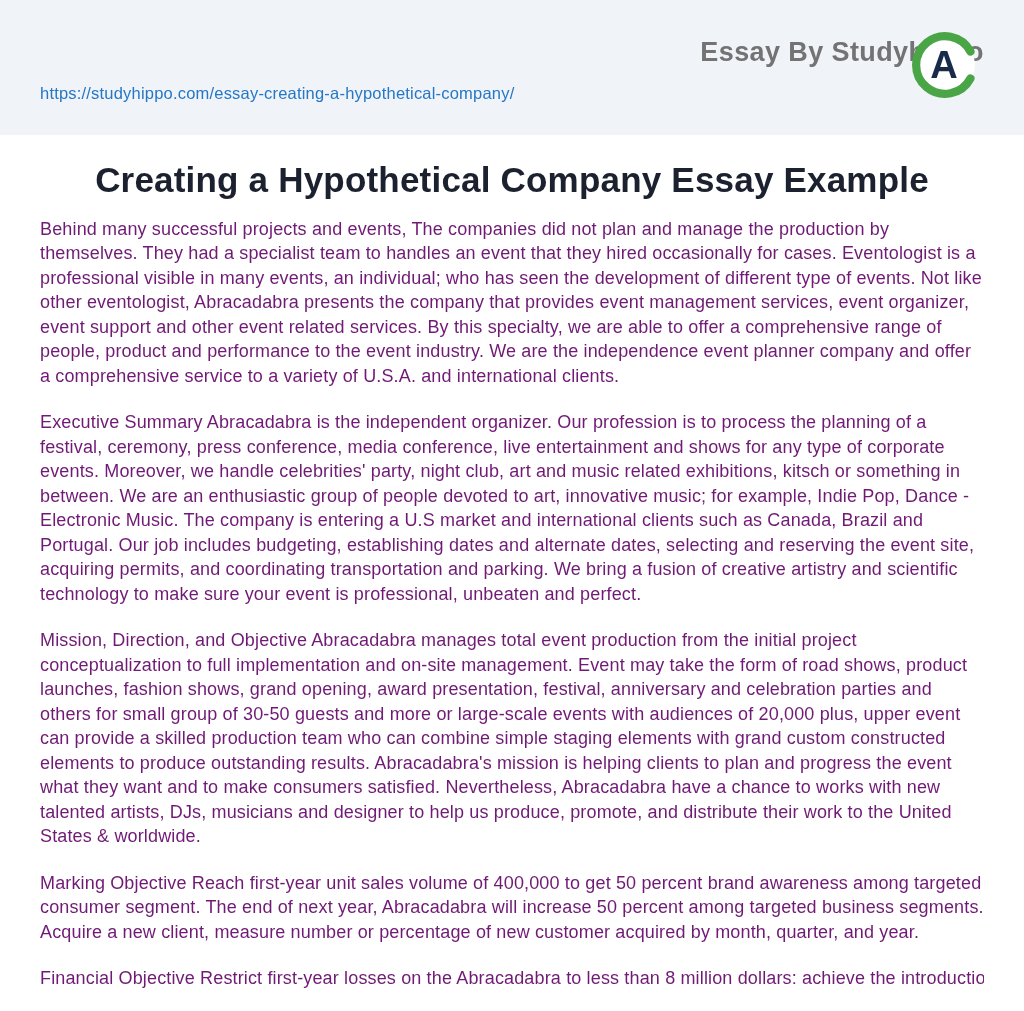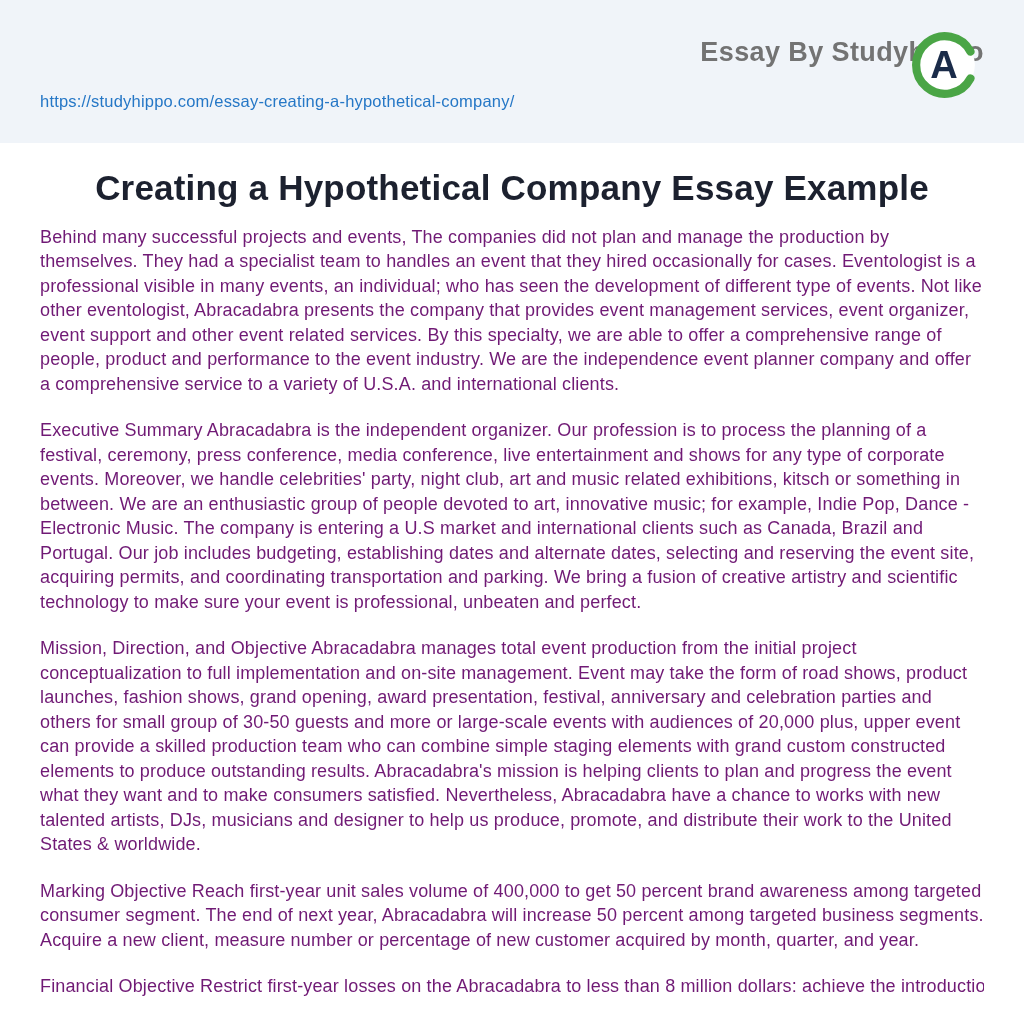--- a/index.html
+++ b/index.html
@@ -26,21 +26,21 @@
   .brand {
     color: #737373;
     font-size: 27px;
     font-weight: 700;
     letter-spacing: 0.4px;
     line-height: 1.1;
     text-align: right;
   }
   .url {
     display: inline-block;
-    margin-top: 24px;
+    margin-top: 16px;
     color: #2577c6;
     font-size: 16.5px;
     text-decoration: none;
     letter-spacing: 0.2px;
   }
   .logo {
     position: absolute;
     top: 30px;
     right: 44px;
     width: 70px;

